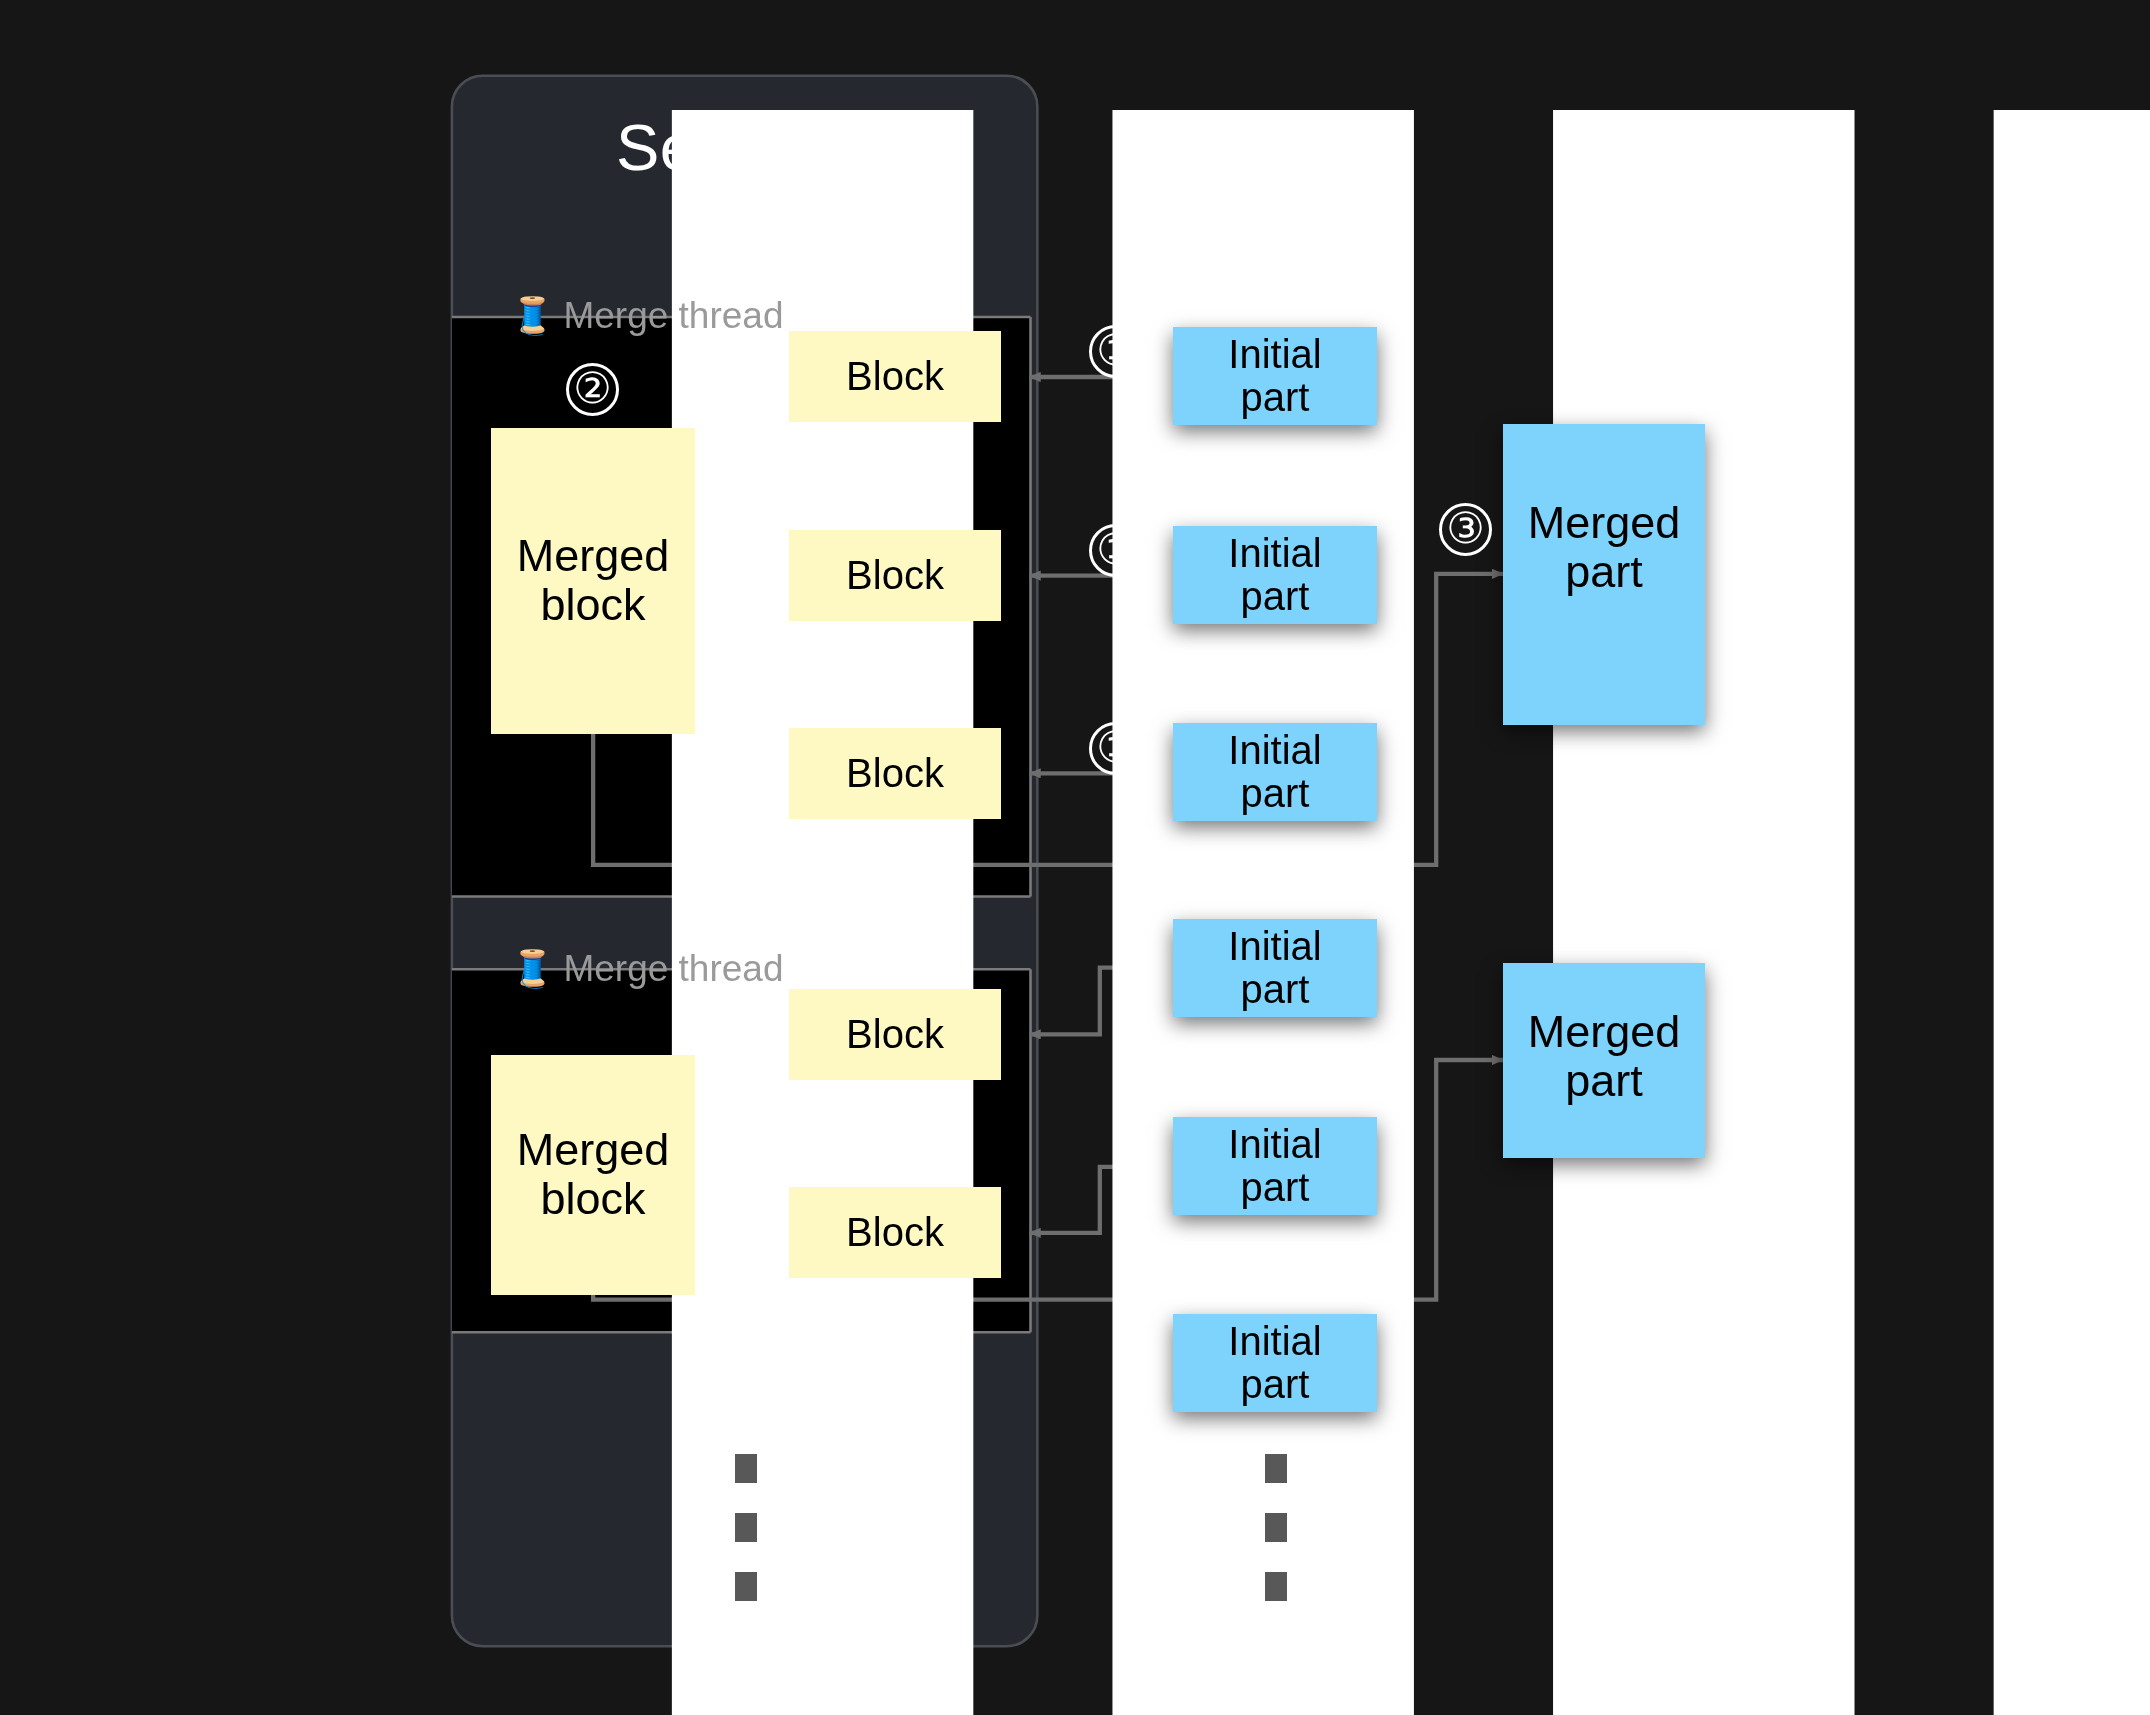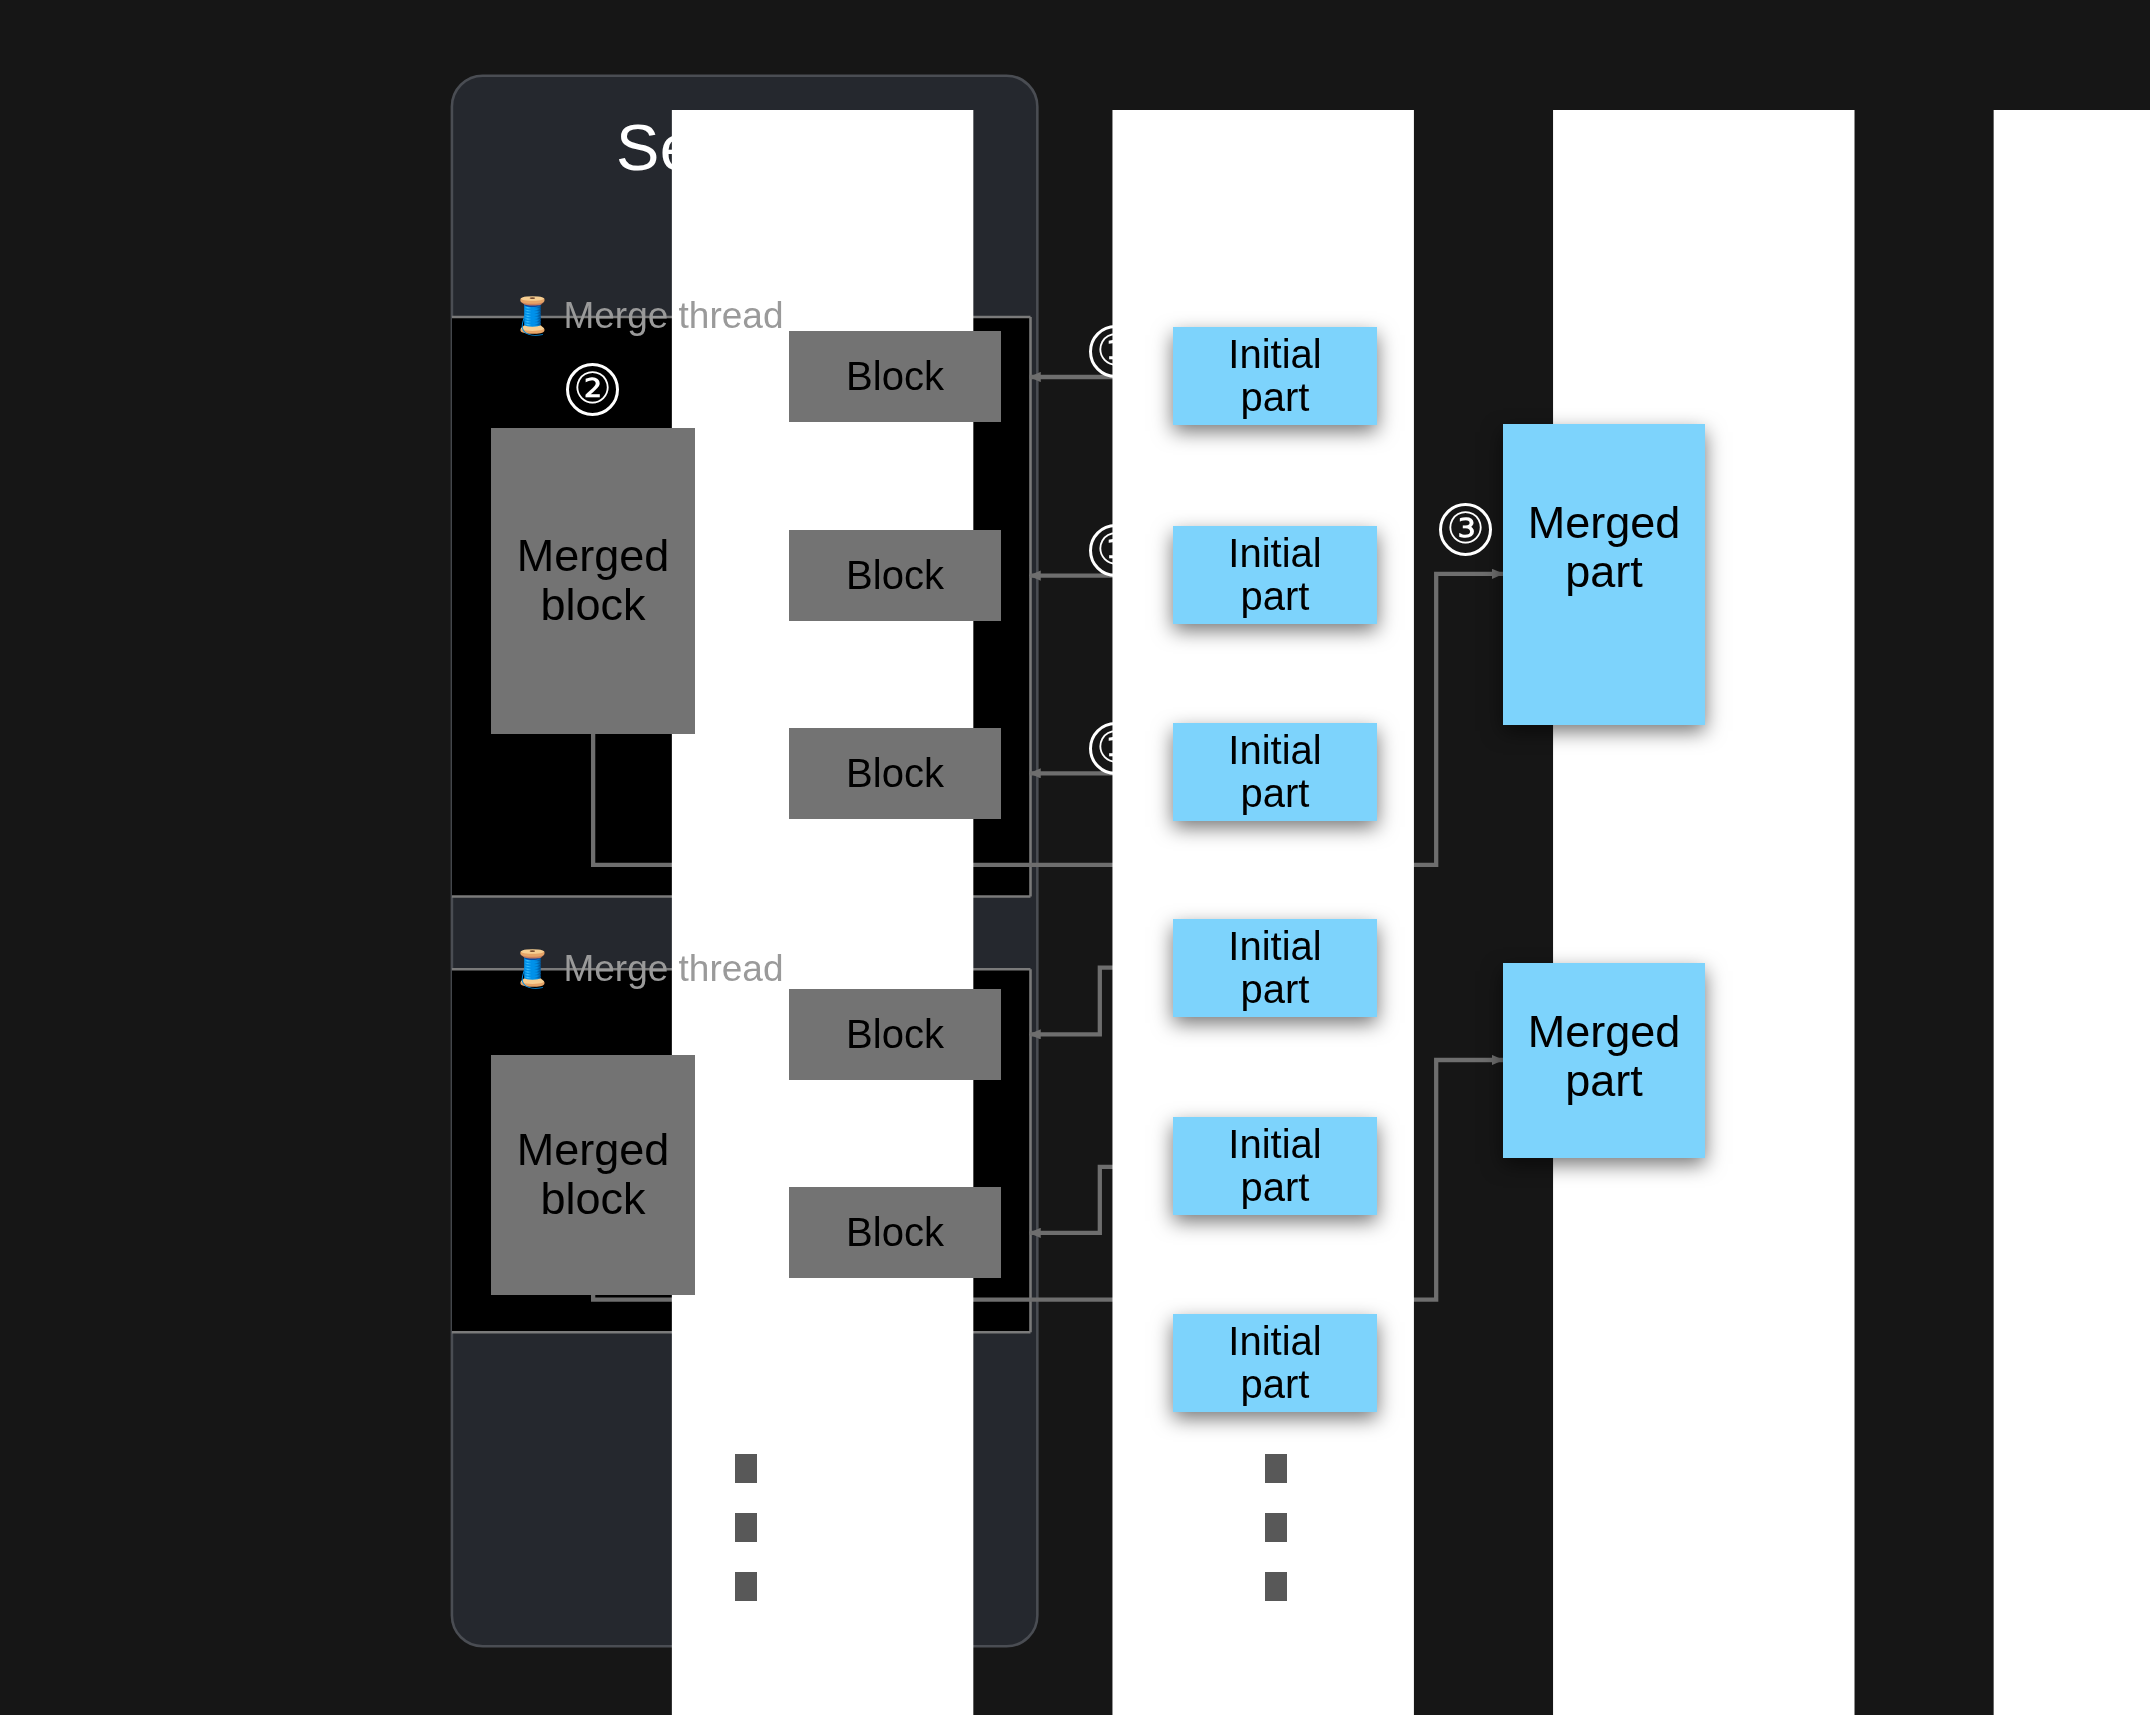--- a/index.html
+++ b/index.html
@@ -16,21 +16,21 @@
   .lbl{
     position:absolute;
     display:flex;align-items:center;justify-content:center;
     text-align:center;
     line-height:1.08;
     color:#000;
     font-family:"Liberation Sans",sans-serif;
     white-space:pre-line;
     pointer-events:none;
   }
-  .blue-box{background:#737373;}
+  .blue-box{background:#fef9c3;}
   .yellow-box{background:#7dd3fc;box-shadow:0 6.8px 19px rgba(0,0,0,.55);}
 
   .box-txt{font-size:40px;}
   .box-txt-lg{font-size:45px;}
 
   .server-title{
     position:absolute;
     display:flex;align-items:center;
     color:#FFFFFF;
     font-size:65px;

